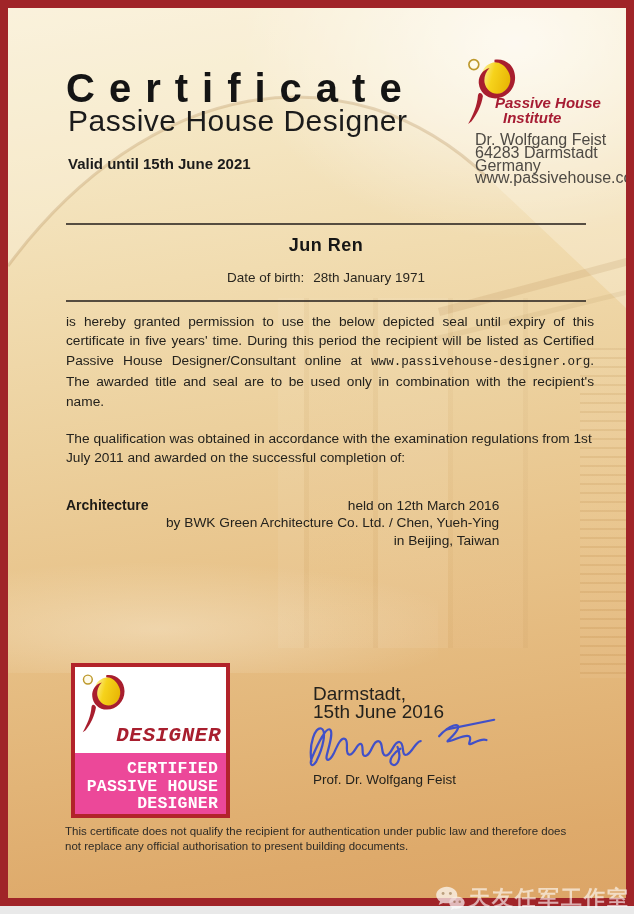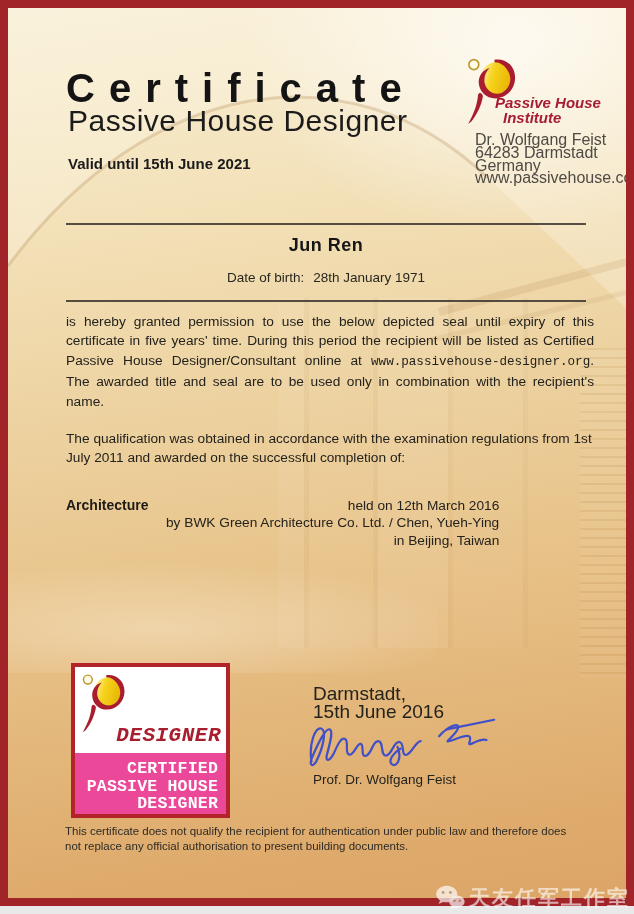--- a/index.html
+++ b/index.html
@@ -126,21 +126,21 @@
 
   
   .disclaimer{
     position:absolute;left:57px;top:816px;width:512px;
     font-size:11.5px;line-height:15px;color:#2e2b26;
   }
 
   
   .watermark{
     position:absolute;right:4px;bottom:2px;z-index:5;
-    display:flex;gap:4px;
+    display:flex;align-items:center;gap:4px;
     color:rgba(255,255,255,0.62);
     font-size:21px;letter-spacing:2px;font-weight:bold;
   }
   .watermark svg{width:30px;height:26px;opacity:.8;}
 </style>
 </head>
 <body>
 
 <div class="page">
   <div class="cert">

